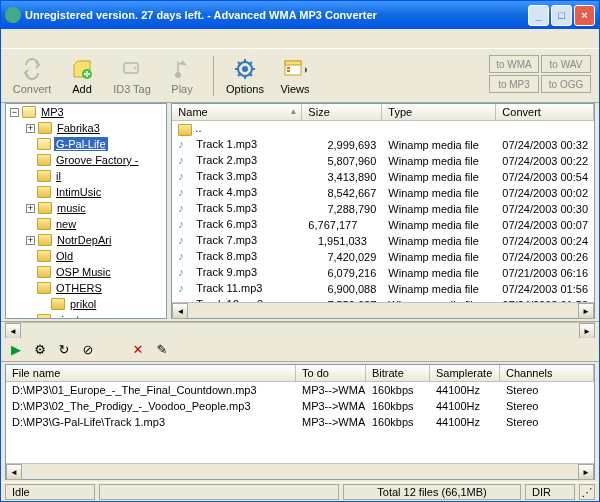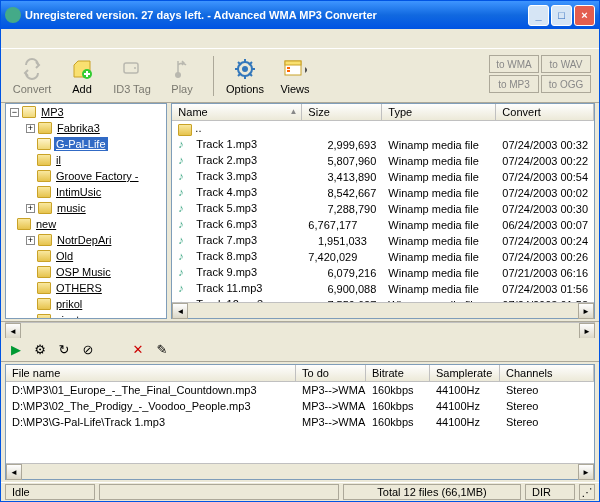--- a/index.html
+++ b/index.html
@@ -153,38 +153,38 @@
             <span class="tree-label ">Fabrika3</span>
           </div>
           <div class="tree-node" style="padding-left:20px">
             <span class="tree-noexpand"></span>
             <span class="tree-icon folder-icon open"></span>
             <span class="tree-label selected">G-Pal-Life</span>
           </div>
           <div class="tree-node" style="padding-left:20px">
             <span class="tree-noexpand"></span>
             <span class="tree-icon folder-icon"></span>
+            <span class="tree-label ">Groove Factory -</span>
+          </div>
+          <div class="tree-node" style="padding-left:20px">
+            <span class="tree-noexpand"></span>
+            <span class="tree-icon folder-icon"></span>
             <span class="tree-label ">il</span>
           </div>
           <div class="tree-node" style="padding-left:20px">
             <span class="tree-noexpand"></span>
             <span class="tree-icon folder-icon"></span>
-            <span class="tree-label ">Groove Factory -</span>
-          </div>
-          <div class="tree-node" style="padding-left:20px">
-            <span class="tree-noexpand"></span>
-            <span class="tree-icon folder-icon"></span>
             <span class="tree-label ">IntimUsic</span>
           </div>
           <div class="tree-node" style="padding-left:20px">
             <span class="tree-expand">+</span>
             <span class="tree-icon folder-icon"></span>
             <span class="tree-label ">music</span>
           </div>
-          <div class="tree-node" style="">
+          <div class="tree-node" style="padding-left:20px">
             <span class="tree-noexpand"></span>
             <span class="tree-icon folder-icon"></span>
             <span class="tree-label ">new</span>
           </div>
           <div class="tree-node" style="padding-left:20px">
             <span class="tree-expand">+</span>
             <span class="tree-icon folder-icon"></span>
             <span class="tree-label ">NotrDepAri</span>
           </div>
           <div class="tree-node" style="padding-left:20px">
@@ -195,21 +195,21 @@
           <div class="tree-node" style="padding-left:20px">
             <span class="tree-noexpand"></span>
             <span class="tree-icon folder-icon"></span>
             <span class="tree-label ">OSP Music</span>
           </div>
           <div class="tree-node" style="padding-left:20px">
             <span class="tree-noexpand"></span>
             <span class="tree-icon folder-icon"></span>
             <span class="tree-label ">OTHERS</span>
           </div>
-          <div class="tree-node" style="padding-left:20px">
+          <div class="tree-node" style="padding-left:34px">
             <span class="tree-noexpand"></span>
             <span class="tree-icon folder-icon"></span>
             <span class="tree-label ">prikol</span>
           </div>
           <div class="tree-node" style="padding-left:20px">
             <span class="tree-noexpand"></span>
             <span class="tree-icon folder-icon"></span>
             <span class="tree-label ">sinatra</span>
           </div>
         </div>
@@ -252,31 +252,31 @@
           <div class="file-row">
     <div class="file-cell" style="width:130px"><span class="file-icon mp3-icon"></span>Track 5.mp3</div>
     <div class="file-cell" style="width:80px;text-align:right">7,288,790</div>
     <div class="file-cell" style="width:114px">Winamp media file</div>
     <div class="file-cell" style="flex:1">07/24/2003 00:30</div>
   </div>
           <div class="file-row">
     <div class="file-cell" style="width:130px"><span class="file-icon mp3-icon"></span>Track 6.mp3</div>
     <div class="file-cell" style="width:80px;text-align:left">6,767,177</div>
     <div class="file-cell" style="width:114px">Winamp media file</div>
-    <div class="file-cell" style="flex:1">06/24/2003 00:07</div>
+    <div class="file-cell" style="flex:1">07/24/2003 00:07</div>
   </div>
           <div class="file-row">
     <div class="file-cell" style="width:130px"><span class="file-icon mp3-icon"></span>Track 7.mp3</div>
     <div class="file-cell" style="width:80px;text-align:center">1,951,033</div>
     <div class="file-cell" style="width:114px">Winamp media file</div>
     <div class="file-cell" style="flex:1">07/24/2003 00:24</div>
   </div>
           <div class="file-row">
     <div class="file-cell" style="width:130px"><span class="file-icon mp3-icon"></span>Track 8.mp3</div>
-    <div class="file-cell" style="width:80px;text-align:left">7,420,029</div>
+    <div class="file-cell" style="width:80px;text-align:right">7,420,029</div>
     <div class="file-cell" style="width:114px">Winamp media file</div>
     <div class="file-cell" style="flex:1">07/24/2003 00:26</div>
   </div>
           <div class="file-row">
     <div class="file-cell" style="width:130px"><span class="file-icon mp3-icon"></span>Track 9.mp3</div>
     <div class="file-cell" style="width:80px;text-align:right">6,079,216</div>
     <div class="file-cell" style="width:114px">Winamp media file</div>
     <div class="file-cell" style="flex:1">07/21/2003 06:16</div>
   </div>
           <div class="file-row">

